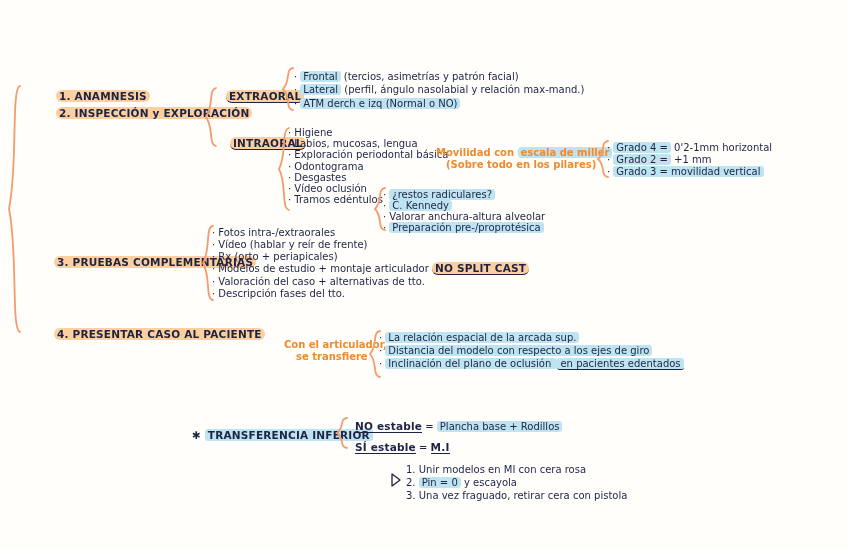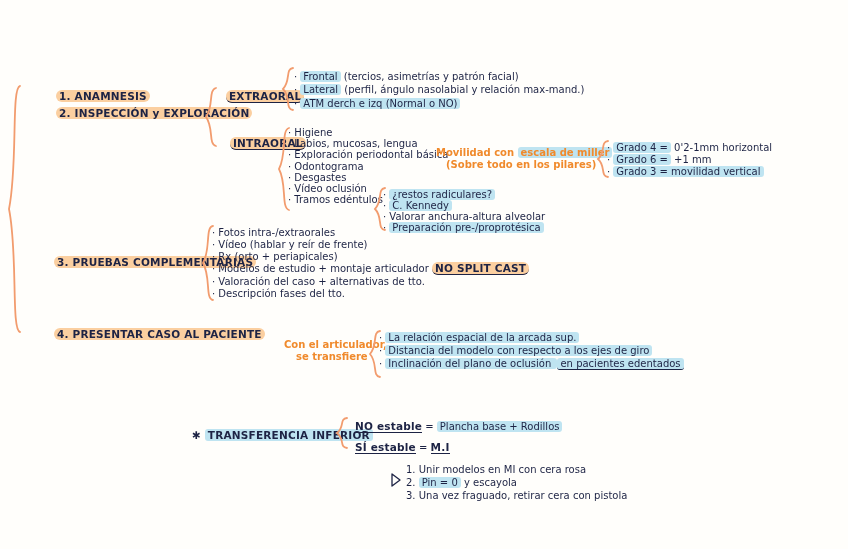--- a/index.html
+++ b/index.html
@@ -59,21 +59,21 @@
   <div class="t" style="left:288px;top:182px">· Vídeo oclusión</div>
   <div class="t" style="left:288px;top:193px">· Tramos edéntulos</div>
 
   <div class="t" style="left:436px;top:146px"><span class="ot">Movilidad con </span><span class="hl-b ot">escala de miller</span></div>
   <div class="t" style="left:446px;top:158px"><span class="ot">(Sobre todo en los pilares)</span></div>
 
   <svg class="brace" style="left:596px;top:139px" width="14" height="40" viewBox="0 0 14 40">
       <path d="M12,2 C4,3 10,13 2,20 C10,27 4,37 12,38"></path>
     </svg>
   <div class="t" style="left:607px;top:141px"><span>· </span><span class="hl-b">Grado 4 =</span><span> 0'2-1mm horizontal</span></div>
-  <div class="t" style="left:607px;top:153px"><span>· </span><span class="hl-b">Grado 6 =</span><span> +1 mm</span></div>
+  <div class="t" style="left:607px;top:153px"><span>· </span><span class="hl-b">Grado 2 =</span><span> +1 mm</span></div>
   <div class="t" style="left:607px;top:165px"><span>· </span><span class="hl-b">Grado 3 = movilidad vertical</span></div>
 
   <svg class="brace" style="left:373px;top:186px" width="14" height="46" viewBox="0 0 14 46">
       <path d="M12,2 C4,3 10,15 2,23 C10,31 4,43 12,44"></path>
     </svg>
   <div class="t" style="left:383px;top:188px"><span>· </span><span class="hl-b">¿restos radiculares?</span></div>
   <div class="t" style="left:383px;top:199px"><span>· </span><span class="hl-b">C. Kennedy</span></div>
   <div class="t" style="left:383px;top:210px">· Valorar anchura-altura alveolar</div>
   <div class="t" style="left:383px;top:221px"><span>· </span><span class="hl-b">Preparación pre-/proprotésica</span></div>
 

